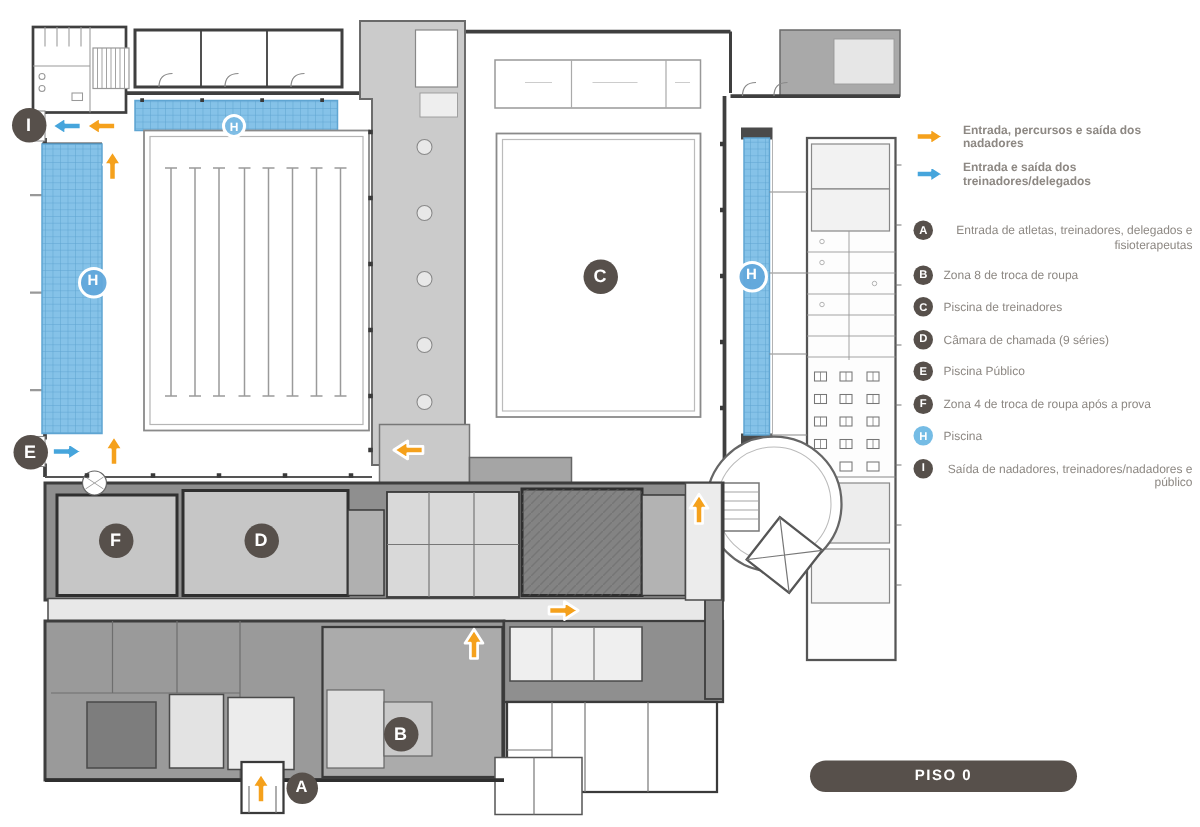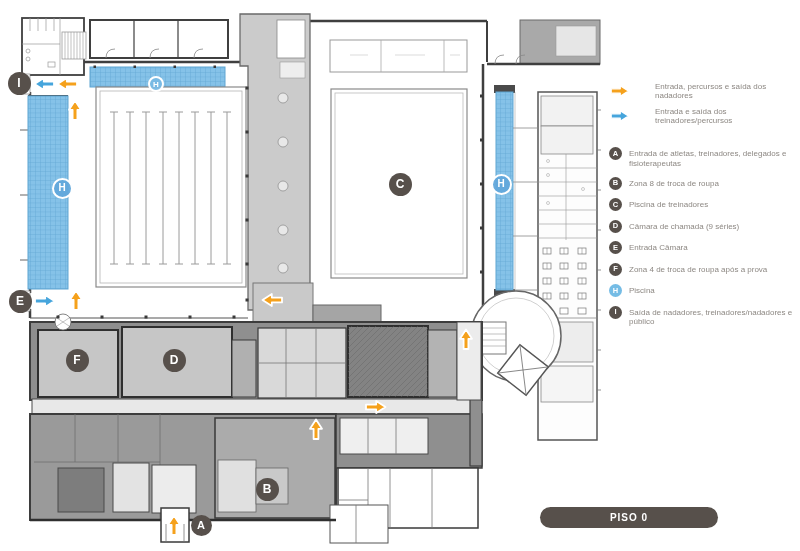--- a/index.html
+++ b/index.html
@@ -18,29 +18,29 @@
            display:flex;align-items:center;justify-content:center;position:absolute;}
 
   
   .fa{position:absolute;width:24px;height:18px;}
   .fa svg{display:block;}
   .fa-orange{color:#F5A11C;}
   .fa-blue{color:#46A5DC;}
 
   
   .legend{position:absolute;left:609px;top:83px;width:186px;color:#8D8883;font-size:8px;line-height:9.5px;}
-  .flow-row{display:flex;align-items:center;gap:24px;height:16px;margin-bottom:9px;}
+  .flow-row{display:flex;align-items:center;gap:11px;height:16px;margin-bottom:9px;font-weight:bold;}
   .flow-row .fa-inline{flex:0 0 22px;height:16px;}
   .legend-gap{height:14px;}
   .m-row{display:flex;gap:7px;margin-bottom:8.5px;align-items:flex-start;}
   .lg-c{width:13px;height:13px;border-radius:50%;color:#fff;font-size:7.5px;font-weight:bold;
         display:flex;align-items:center;justify-content:center;flex:0 0 13px;}
   .lg-dark{background:#57504B;}
   .lg-blue{background:#75BCE5;}
-  .m-row .lbl{padding-top:2px;}
+  .m-row .lbl{padding-top:2px;text-align:right;}
 
   
   .floor-badge{position:absolute;left:540px;top:507px;width:178px;height:21px;border-radius:11px;
         background:#57504B;color:#fff;font-size:10px;font-weight:bold;letter-spacing:1px;
         display:flex;align-items:center;justify-content:center;}
 </style>
 </head>
 <body>
 
 <div class="stage">
@@ -339,42 +339,42 @@
     <div class="flow-row">
       <svg class="fa-inline" width="22" height="16" viewBox="0 0 24 18">
           <path d="M2,6.6 L12.2,6.6 L12.2,3 L21.5,9 L12.2,15 L12.2,11.4 L2,11.4 Z" fill="#F5A11C" stroke="#fff" stroke-width="1.6" stroke-linejoin="round"></path>
         </svg>
       <span class="lbl">Entrada, percursos e saída dos nadadores</span>
     </div>
     <div class="flow-row">
       <svg class="fa-inline" width="22" height="16" viewBox="0 0 24 18">
           <path d="M2,6.6 L12.2,6.6 L12.2,3 L21.5,9 L12.2,15 L12.2,11.4 L2,11.4 Z" fill="#46A5DC" stroke="#fff" stroke-width="1.6" stroke-linejoin="round"></path>
         </svg>
-      <span class="lbl">Entrada e saída dos treinadores/percursos</span>
+      <span class="lbl">Entrada e saída dos treinadores/delegados</span>
     </div>
     <div class="legend-gap"></div>
     <div class="m-row">
       <span class="lg-c lg-dark">A</span>
       <span class="lbl">Entrada de atletas, treinadores, delegados e fisioterapeutas</span>
     </div>
     <div class="m-row">
       <span class="lg-c lg-dark">B</span>
       <span class="lbl">Zona 8 de troca de roupa</span>
     </div>
     <div class="m-row">
       <span class="lg-c lg-dark">C</span>
       <span class="lbl">Piscina de treinadores</span>
     </div>
     <div class="m-row">
       <span class="lg-c lg-dark">D</span>
       <span class="lbl">Câmara de chamada (9 séries)</span>
     </div>
     <div class="m-row">
       <span class="lg-c lg-dark">E</span>
-      <span class="lbl">Entrada Câmara</span>
+      <span class="lbl">Piscina Público</span>
     </div>
     <div class="m-row">
       <span class="lg-c lg-dark">F</span>
       <span class="lbl">Zona 4 de troca de roupa após a prova</span>
     </div>
     <div class="m-row">
       <span class="lg-c lg-blue">H</span>
       <span class="lbl">Piscina</span>
     </div>
     <div class="m-row">

